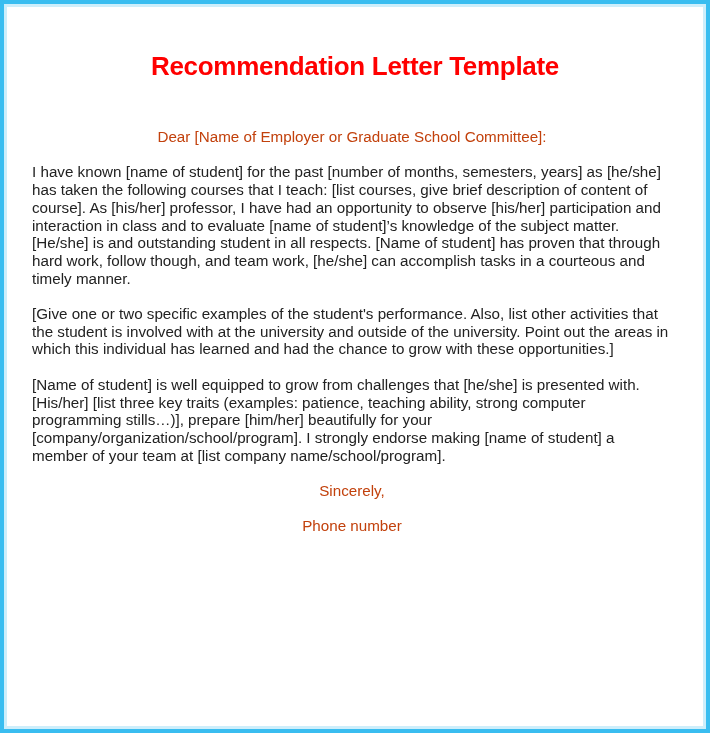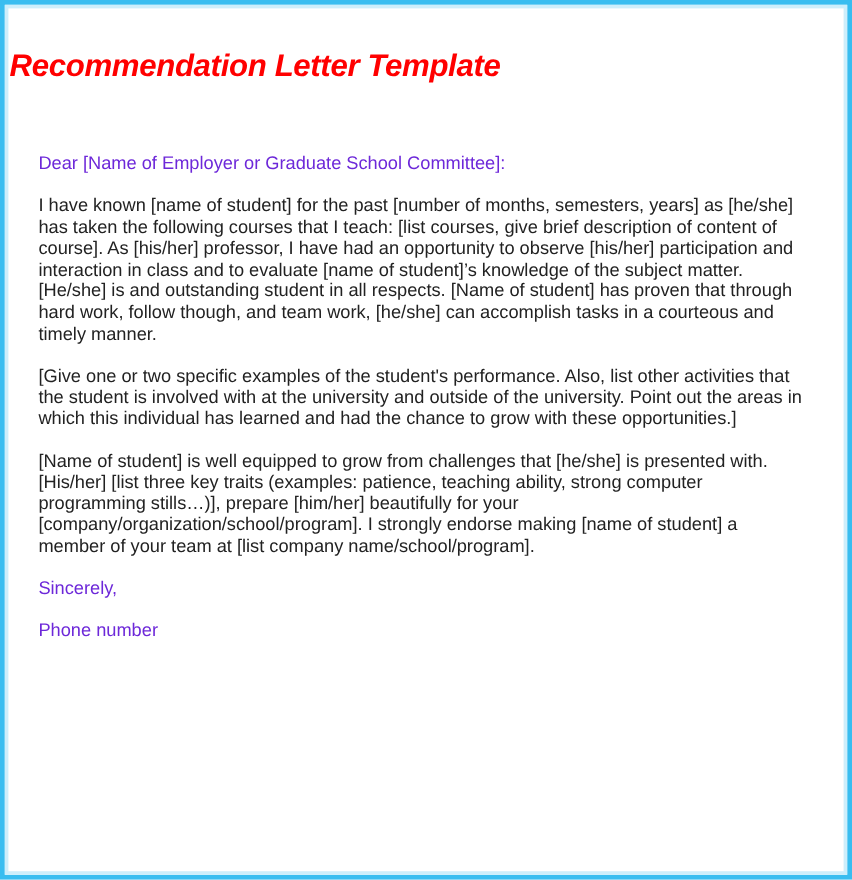--- a/index.html
+++ b/index.html
@@ -29,44 +29,45 @@
     .page {
       position: absolute;
       left: 0; top: 0; right: 0; bottom: 0;
       font-family: "DejaVu Sans", sans-serif;
     }
     .title {
       position: absolute;
       left: 0;
       right: 0;
       top: 30px;
+      text-align: center;
       color: #ff0000;
       font-family: "Liberation Sans", sans-serif;
       font-weight: bold;
       font-size: 26px;
       letter-spacing: -0.3px;
-      margin: 4px;
+      margin: 16px;
       line-height: 32px;
-      font-style: italic;
     }
     .letter {
       position: absolute;
       left: 28px;
       top: 124px;
       width: 640px;
       font-family: "Liberation Sans", sans-serif;
       font-size: 15.2px;
       line-height: 17.7px;
       color: #222222;
     }
     .letter p {
       margin: 0 0 17.7px 0;
     }
     .red {
-      color: #6d28d9;
+      color: #c2410c;
+      text-align: center;
     }
   </style>
 </head>
 <body>
 
 <div class="frame">
   <div class="frame-inner"></div>
   <div class="page">
     <h1 class="title">Recommendation Letter Template</h1>
 

